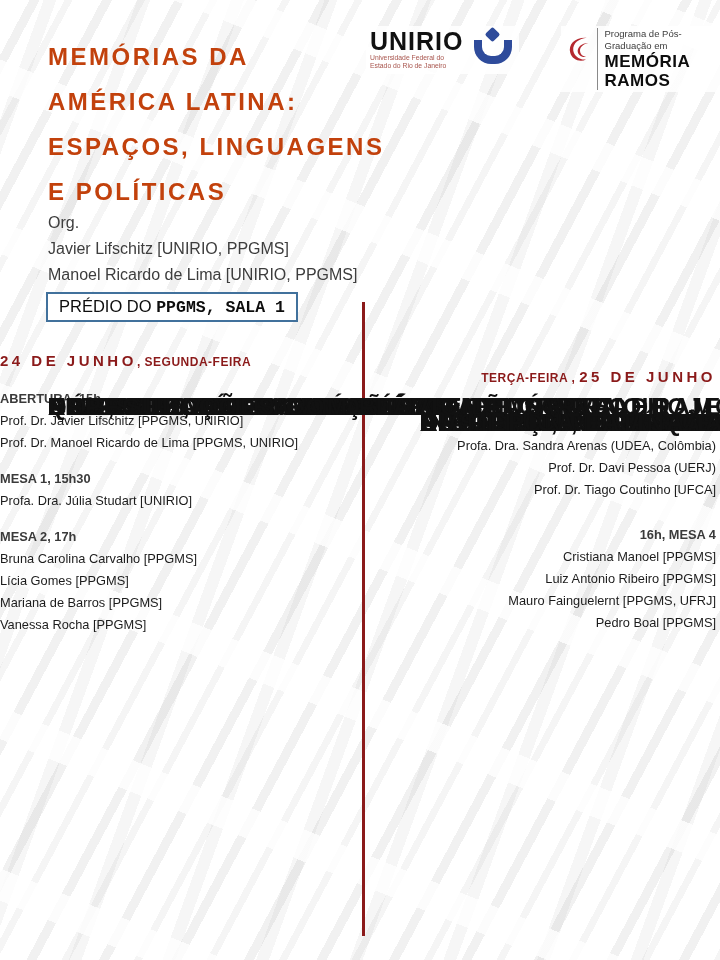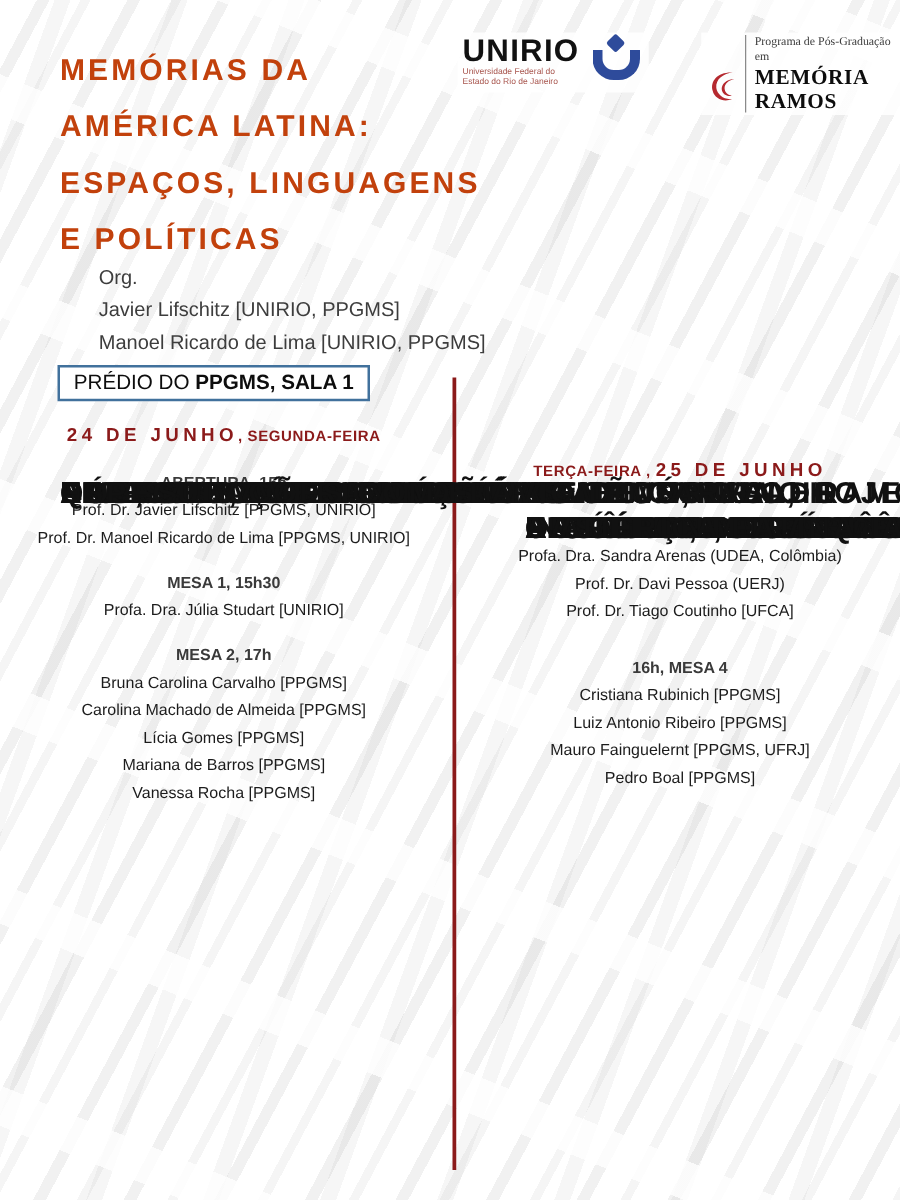--- a/index.html
+++ b/index.html
@@ -31,44 +31,44 @@
   }
   .title span{display:block;}
 
   .logos{position:absolute;left:366px;top:26px;display:flex;align-items:flex-start;gap:20px;}
   .unirio{display:flex;align-items:flex-start;gap:7px;background:rgba(255,255,255,0.85);padding:2px 4px;}
   .unirio-text .big{font-size:25px;font-weight:800;letter-spacing:1px;color:#111;line-height:26px;}
   .unirio-text .small{font-size:6.8px;color:#a8554d;line-height:8px;}
   .unirio-icon{position:relative;width:44px;height:44px;}
   .unirio-icon .diamond{position:absolute;left:16px;top:1px;width:11px;height:11px;background:#2e4b9b;transform:rotate(45deg);border-radius:2px;}
   .unirio-icon .ubody{position:absolute;left:3px;top:12px;width:22px;height:16px;border:8px solid #2e4b9b;border-top:none;border-radius:0 0 17px 17px;}
-  .memsoc{display:flex;align-items:flex-end;margin-left:22px;background:rgba(255,255,255,0.85);padding:2px 4px;font-family:Liberation Serif, serif;}
+  .memsoc{display:flex;align-items:flex-start;margin-left:22px;background:rgba(255,255,255,0.85);padding:2px 4px;}
   .memsoc-text{border-left:1px solid #8a8a8a;padding-left:7px;margin-left:2px;}
   .memsoc-text .small{font-size:9.5px;color:#3c3c3c;line-height:12px;}
   .memsoc-text .big{font-size:17px;font-weight:800;letter-spacing:0.5px;color:#0d0d0d;line-height:19px;}
 
   
   .org{position:absolute;left:48px;top:210px;font-size:16px;color:#3d3d3d;line-height:26px;}
-  .org div{white-space:nowrap;margin-left:31px;}
+  .org div{white-space:nowrap;}
 
   
   .venue{
     position:absolute;left:46px;top:292px;
     border:2px solid #41719c;background:#ffffff;
     padding:3px 11px;font-size:16.5px;color:#0d0d0d;white-space:nowrap;
   }
-  .venue .bold{font-weight:bold;}
+  .venue .bold{font-weight:bold;font-family:Liberation Mono, monospace;}
 
   
   .divider{position:absolute;left:362px;top:302px;width:3px;height:634px;background:#8b1a1a;}
 
   
   .col{position:absolute;font-size:12.8px;line-height:22px;color:#1c1c1c;}
-  .col-left{left:0;top:338px;width:358px;text-align:center;}
-  .col-right{left:372px;top:366px;width:344px;text-align:center;}
+  .col-left{left:0;top:350px;width:358px;text-align:left;}
+  .col-right{left:372px;top:366px;width:344px;text-align:right;}
   .day-header{white-space:nowrap;color:#8b1a1a;font-weight:bold;}
   .col-left .day-header{margin-bottom:15px;}
   .col-right .day-header{margin-bottom:24px;}
   .day-big{font-size:15px;letter-spacing:3.5px;}
   .day-small{font-size:12px;letter-spacing:0.5px;}
   .line{white-space:nowrap;}
   .line.meta{font-weight:bold;color:#3a3a3a;}
   .line.title{font-weight:bold;color:#111;}
   .line.speaker{font-weight:normal;color:#1c1c1c;}
   .col-left .gap{height:14px;}
@@ -133,21 +133,20 @@
           <div class="line title">LIMIARES, PERIGOS: ANDI NACHON, NUNO RAMOS</div>
           <div class="line title">E VERONICA STIGGER</div>
           <div class="line speaker">Profa. Dra. Júlia Studart [UNIRIO]</div>
           <div class="gap"></div>
           <div class="line meta">MESA 2, 17h</div>
           <div class="line title">GLAUBER ROCHA NA AMÉRICA NUESTRA:</div>
           <div class="line title">LEITURAS DAS MEMÓRIAS DE E.</div>
           <div class="line speaker">Bruna Carolina Carvalho [PPGMS]</div>
           <div class="line title">QUERO MORRER NA AMÉRICA DO SUL:</div>
           <div class="line title">NOTAS SOBRE A CANÇÃO EM SÃO PAULO, HOJE</div>
-          <div class="line speaker">Carolina Machado de Almeida [PPGMS]</div>
           <div class="line title">FRONTEIRAS DE RIVERA E TEMPORALIDADE</div>
           <div class="line speaker">Lícia Gomes [PPGMS]</div>
           <div class="line title">NARRATIVAS CLANDESTINAS:</div>
           <div class="line title">A CASA COMO O LUGAR DAS MEMÓRIAS</div>
           <div class="line speaker">Mariana de Barros [PPGMS]</div>
           <div class="line title">NÓS, SUL-AMERICANOS:</div>
           <div class="line title">ESPECULAÇÕES COM FLÁVIO DE CARVALHO</div>
           <div class="line speaker">Vanessa Rocha [PPGMS]</div>
         </div>
     </div>
@@ -162,21 +161,21 @@
           <div class="line title">A CRENÇA NO ARQUIVO: COMO DESATIVÁ-LA?</div>
           <div class="line speaker">Prof. Dr. Davi Pessoa (UERJ)</div>
           <div class="line title">ANAGRAMAS COLONIAIS: IRACEMA, AMÉRICA.</div>
           <div class="line title">O CORPO, A TERRA</div>
           <div class="line speaker">Prof. Dr. Tiago Coutinho [UFCA]</div>
           <div class="gap"></div>
           <div class="line meta">16h, MESA 4</div>
           <div class="line title">NARRATIVAS CLÍNICO-POLÍTICAS: CONEXÕES</div>
           <div class="line title">INGLÓRIAS DA VIOLÊNCIA DE ESTADO NO BRASIL</div>
           <div class="line title">ENTRE GOLPES</div>
-          <div class="line speaker">Cristiana Rubinich [PPGMS]</div>
+          <div class="line speaker">Cristiana Manoel [PPGMS]</div>
           <div class="line title">PEDRO LEBEMEL E ROBERTO PIVA: POLÍTICAS DO</div>
           <div class="line title">DESEJO E MEMÓRIAS LATINO-AMERICANAS</div>
           <div class="line speaker">Luiz Antonio Ribeiro [PPGMS]</div>
           <div class="line title">FRANS KRAJCBERG: O EXÍLIO NUMA TERRA</div>
           <div class="line title">INCÓGNITA</div>
           <div class="line speaker">Mauro Fainguelernt [PPGMS, UFRJ]</div>
           <div class="line title">DAS FRONTEIRAS DE UMA CRIANÇA EM TRÍPOLI PARA</div>
           <div class="line title">A AMÉRICA LATINA: A MORTE DE USTAD RASHID</div>
           <div class="line speaker">Pedro Boal [PPGMS]</div>
         </div>

